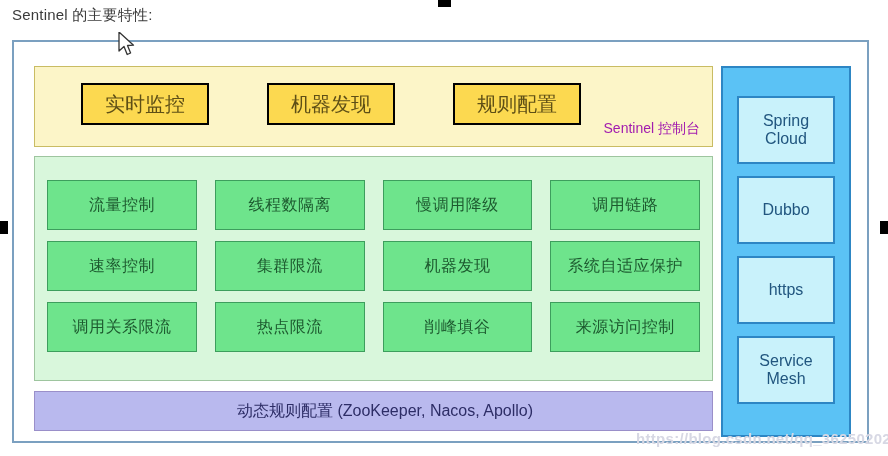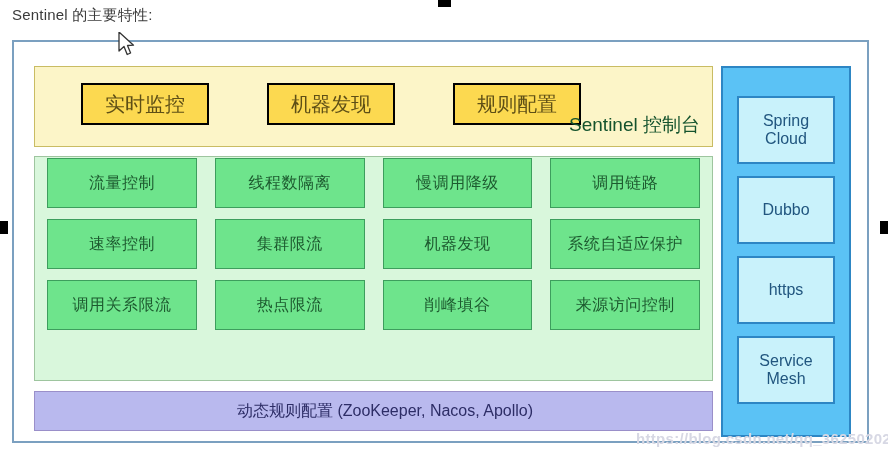--- a/index.html
+++ b/index.html
@@ -80,34 +80,34 @@
     display: flex;
     align-items: center;
     justify-content: center;
     font-size: 20px;
     color: #5e4f16;
   }
   #console-label {
     position: absolute;
     right: 12px;
     bottom: 8px;
-    font-size: 19px;
-    color: #14532d;
+    font-size: 14px;
+    color: #a21caf;
     white-space: nowrap;
   }
 
   
   #core-panel {
     position: relative;
     margin-top: 9px;
     height: 225px;
     background: #d9f7dc;
     border: 1px solid #9ec59f;
     box-sizing: border-box;
-    padding: 1px 12px;
+    padding: 23px 12px;
   }
   .core-row {
     display: flex;
     gap: 18px;
     margin-bottom: 11px;
   }
   .core-row:last-child { margin-bottom: 0; }
   .core-box {
     flex: 1 1 0;
     height: 50px;

